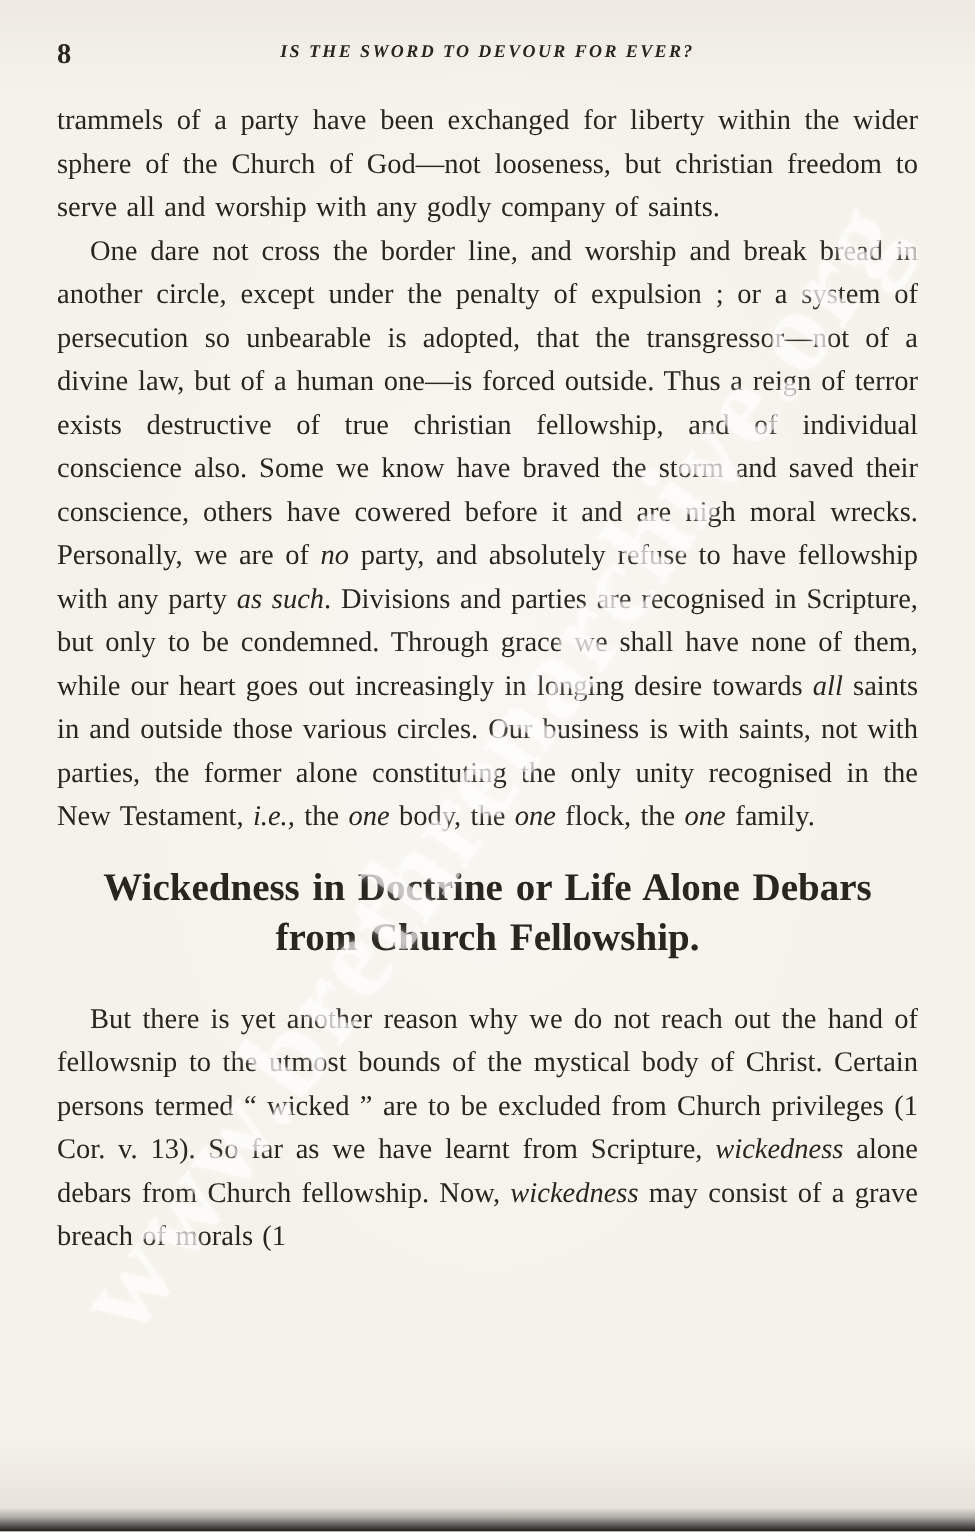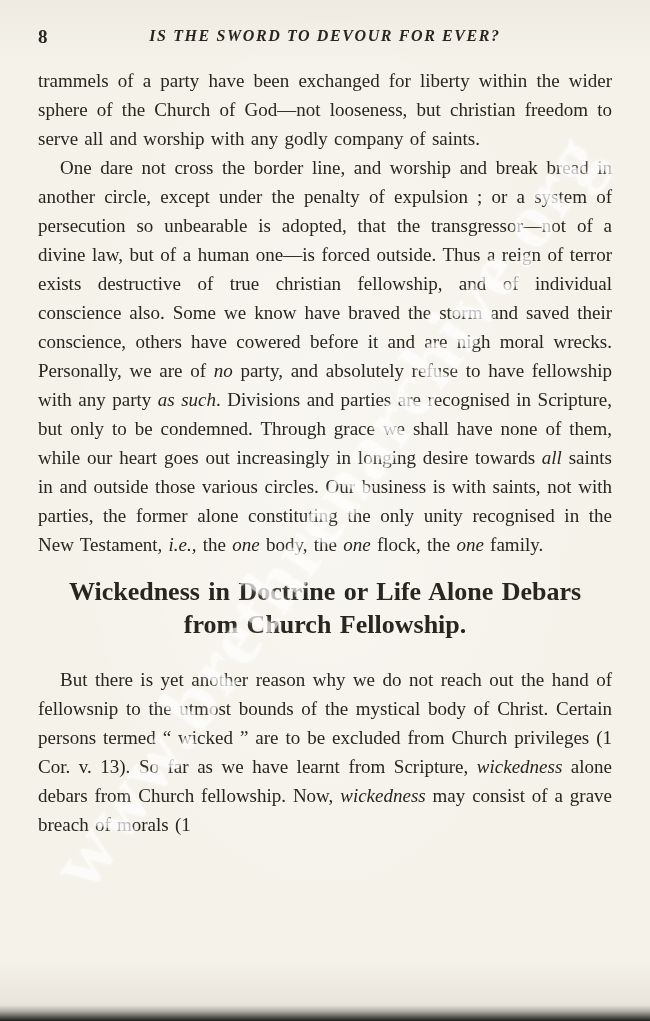--- a/index.html
+++ b/index.html
@@ -31,21 +31,21 @@
   }
   .page-number {
     position: absolute; left: 0; top: 2px;
     font-size: 19px; font-weight: bold;
     letter-spacing: 0.5px;
   }
   .running-title {
     text-align: center;
     font-style: italic;
     font-weight: 600;
-    font-size: 16px;
+    font-size: 12px;
     letter-spacing: 1.6px;
     padding-top: 3px;
     white-space: nowrap;
   }
   .text-block {
     margin: 0 38px;
     text-align: justify;
     font-size: 19px;
     line-height: 29px;
     word-spacing: 1.5px;

